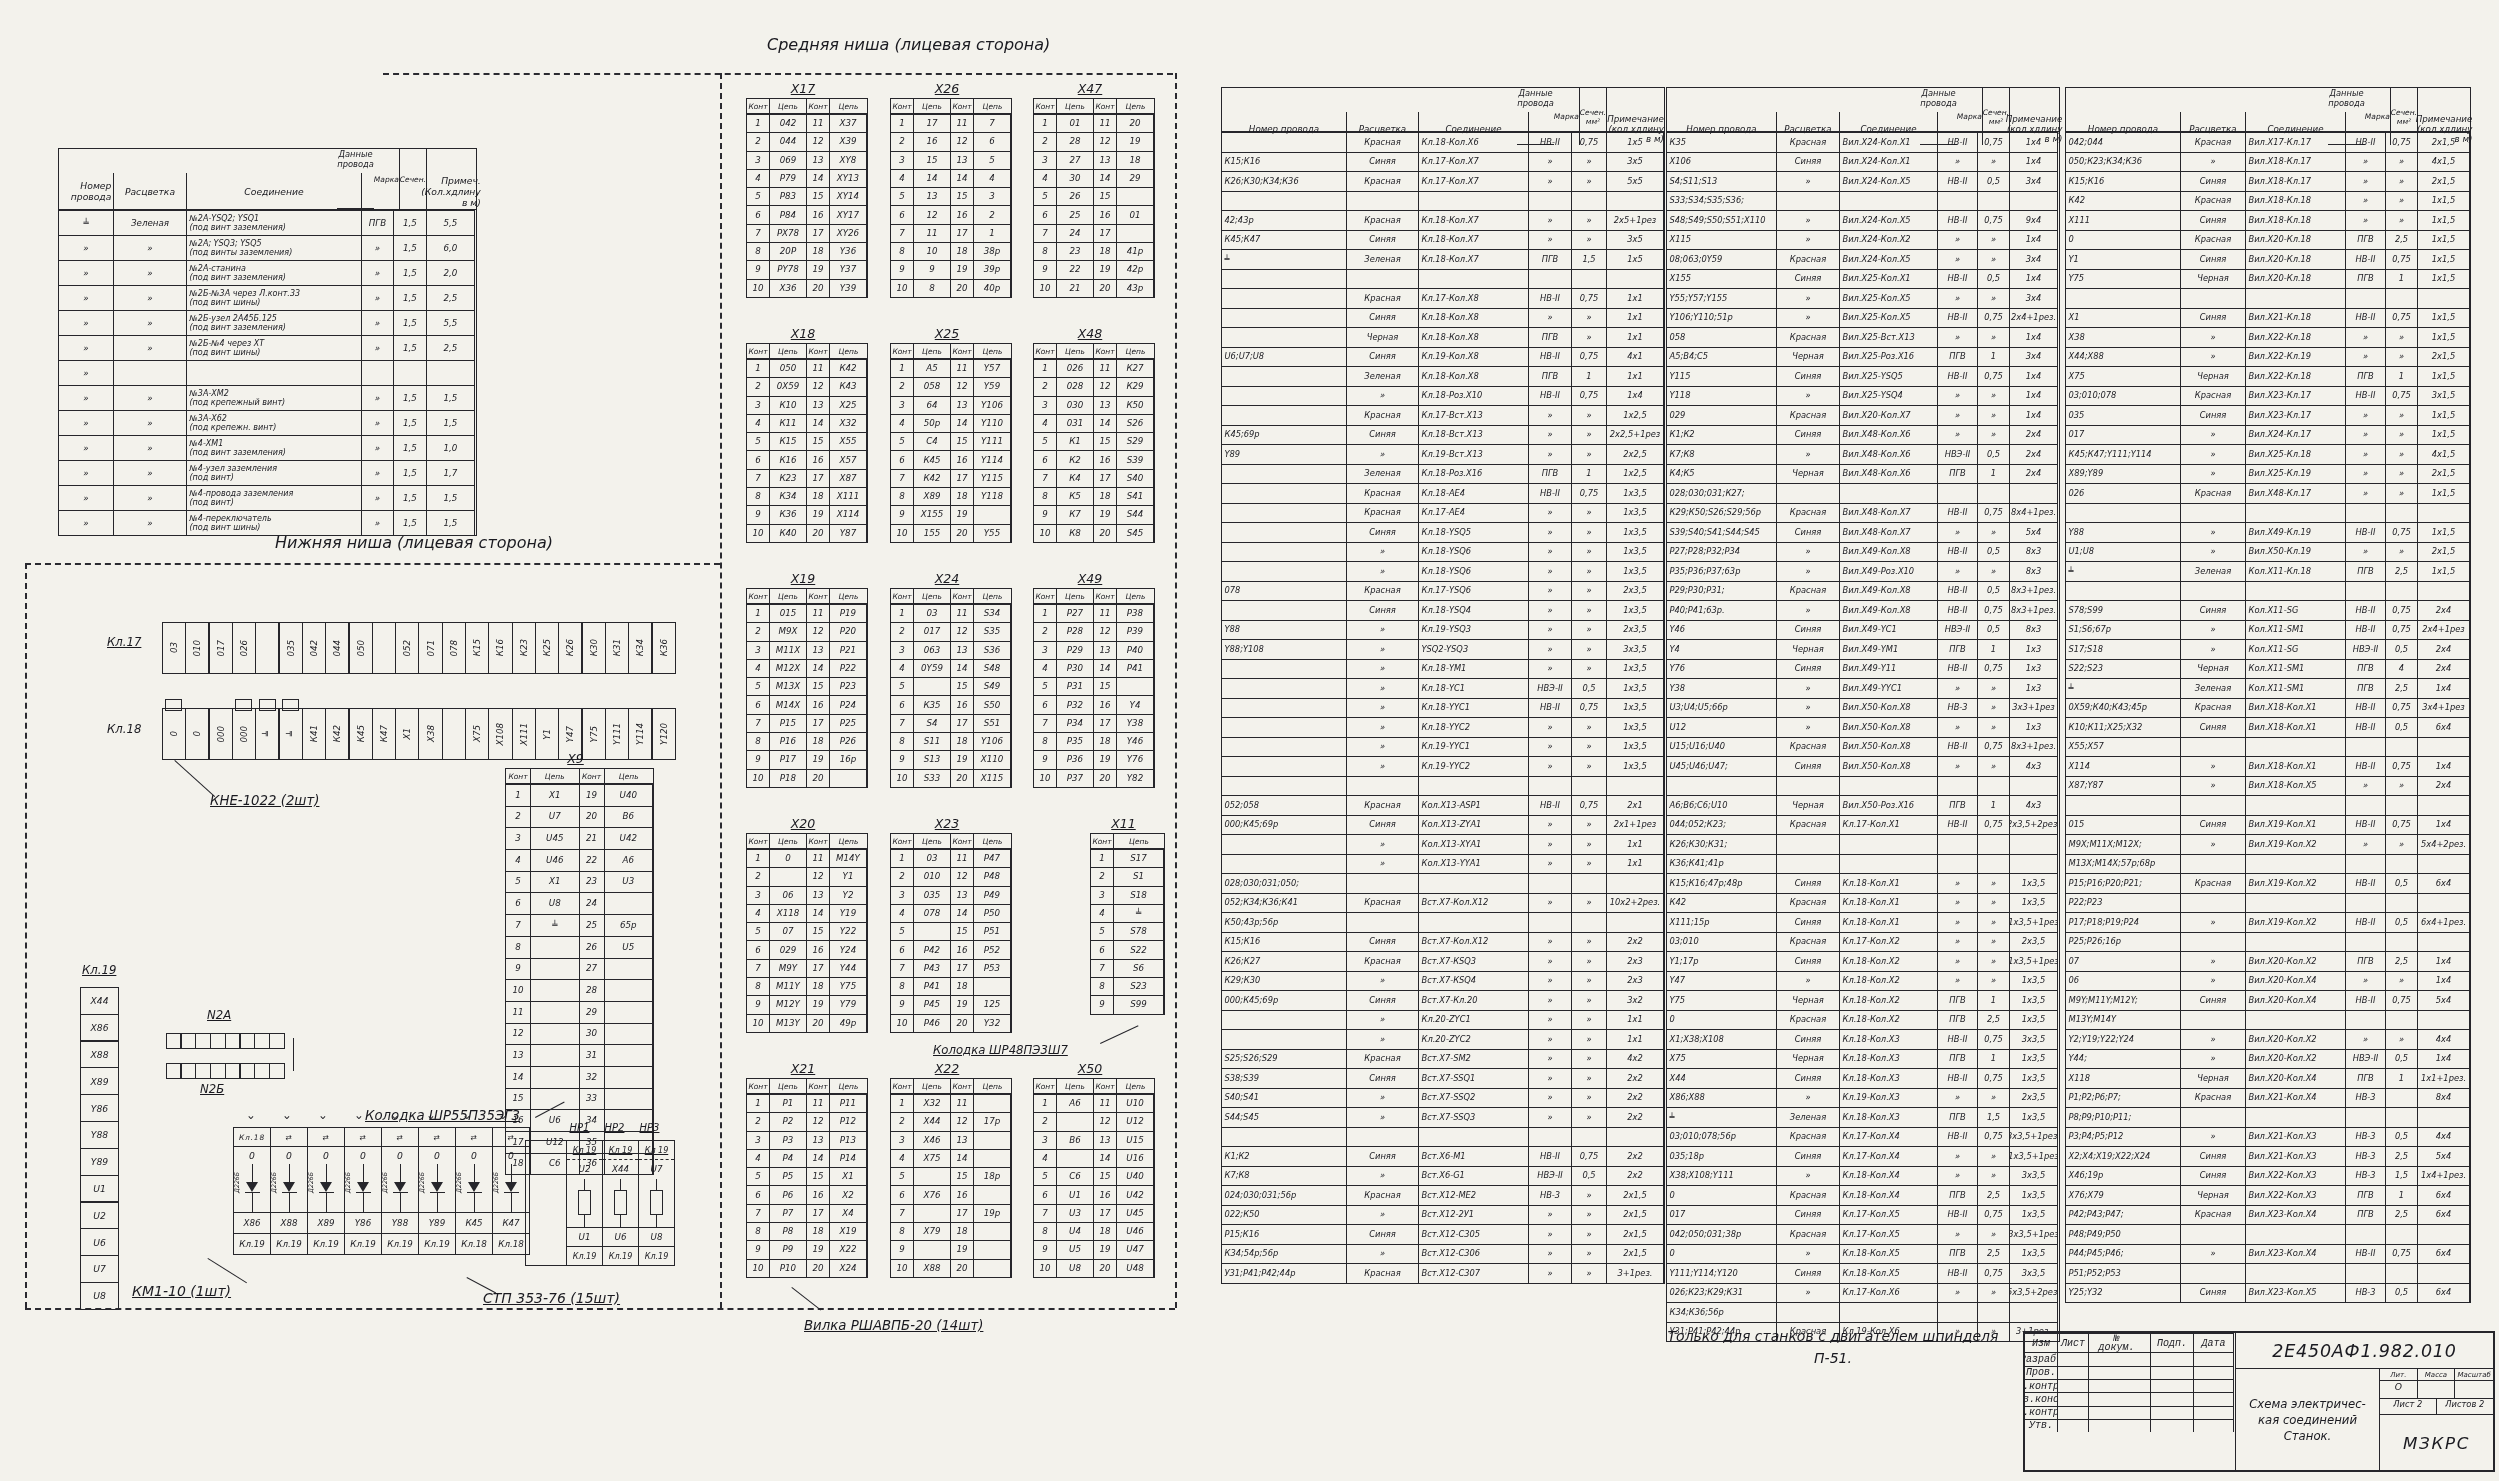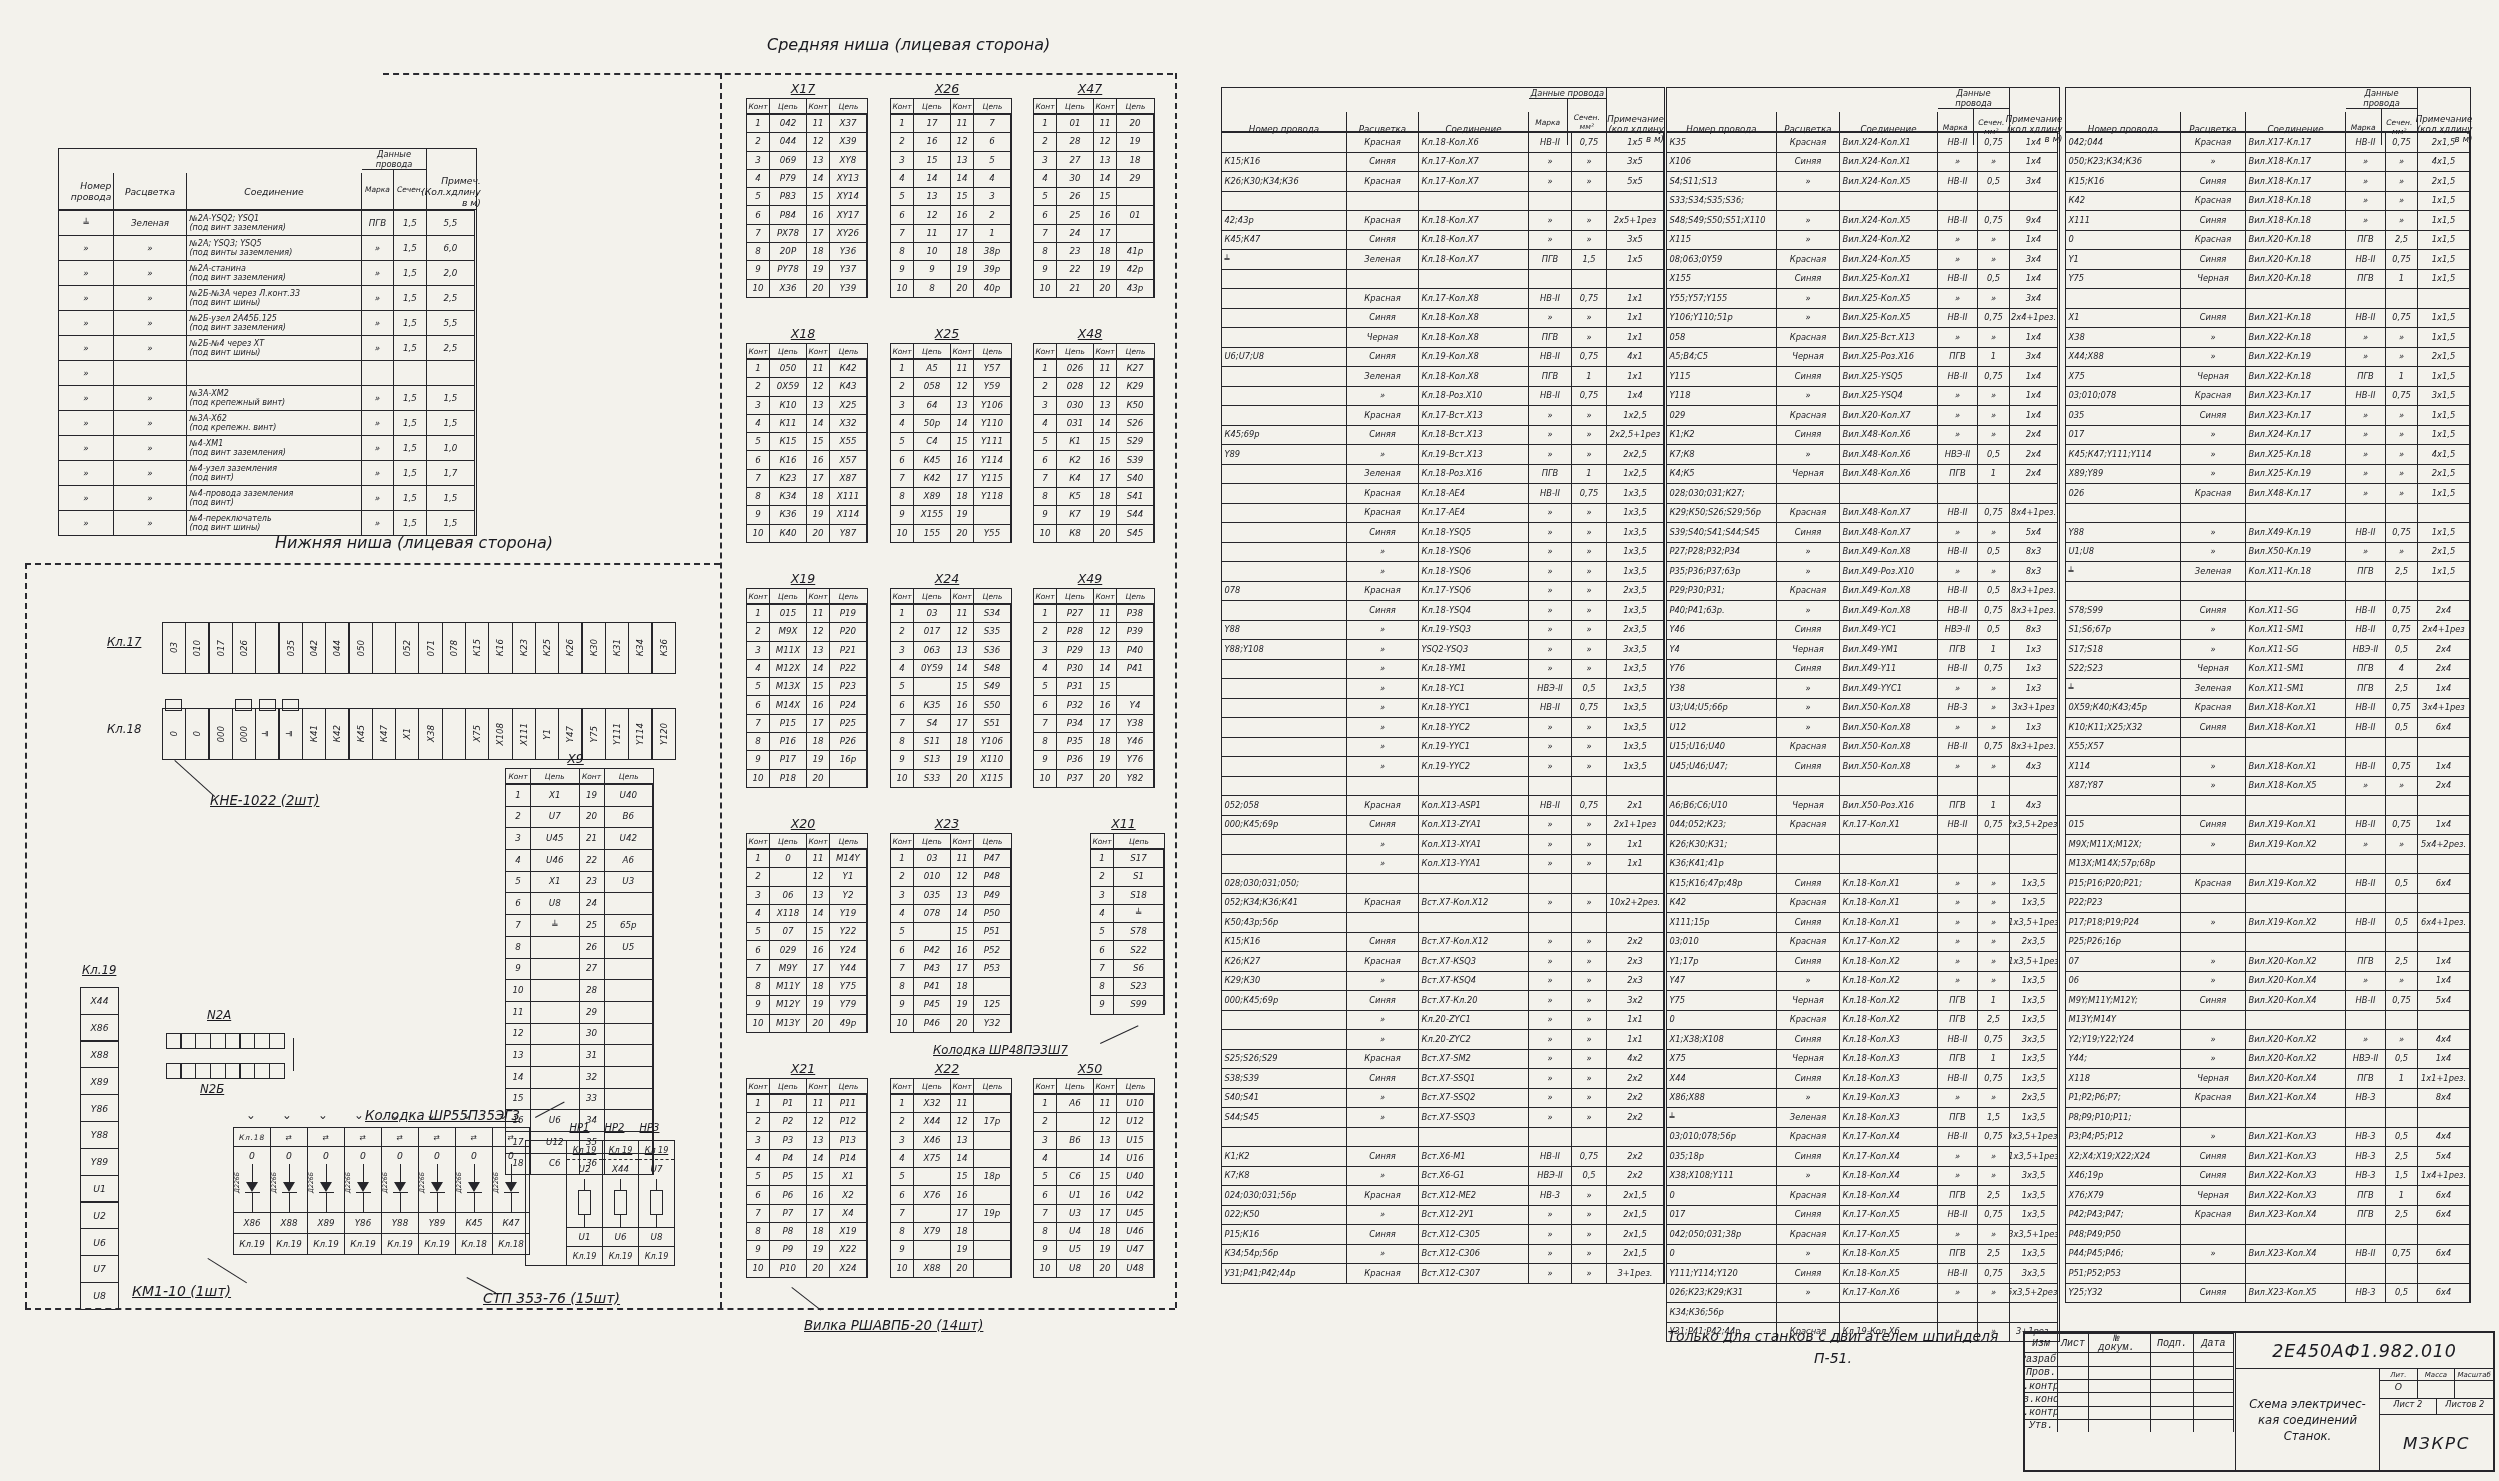--- a/index.html
+++ b/index.html
@@ -7,21 +7,21 @@
          font-family:"DejaVu Sans",sans-serif;color:#1a1a20;}
   
   .t-row{display:grid;grid-template-columns:inherit;}
   .t-cell{border-top:0.8px solid #26262b;border-right:0.8px solid #26262b;padding:0.8px 2.5px;
           font-size:8.7px;font-style:italic;line-height:9.2px;white-space:pre-line;
           overflow:hidden;display:flex;align-items:center;justify-content:center;text-align:center;}
   
   .ltab{position:absolute;left:58px;top:148px;width:417px;border:1.7px solid #26262b;background:transparent;}
   .ltab .whdr{display:grid;grid-template-columns:55px 73px 175px 65px 48px;border-bottom:0.8px solid #26262b;}
   .wh{border-right:0.8px solid #26262b;font-size:9.2px;font-style:italic;display:flex;align-items:center;justify-content:center;text-align:right;padding:1.7px;margin-top:24px;}
-  .data-wrap{border-right:0.8px solid #26262b;display:flex;flex-direction:column;justify-content:flex-end;}
+  .data-wrap{border-right:0.8px solid #26262b;display:flex;flex-direction:row;justify-content:flex-end;}
   .dp{border-bottom:0.8px solid #26262b;font-size:8.3px;font-style:italic;text-align:center;}
   .dp-sub{display:grid;grid-template-columns:1fr 1fr;flex:1;}
   .dp-sub span{border-right:0.8px solid #26262b;font-size:7.5px;font-style:italic;display:flex;align-items:center;justify-content:center;text-align:center;}
   .dp-sub span:last-child{border-right:none;}
   .ltab .t-body{display:block;grid-template-columns:55px 73px 175px 32px 33px 48px;}
   .ltab .t-row{grid-template-columns:55px 73px 175px 32px 33px 48px;min-height:25px;}
   .ltab .t-cell:nth-child(3){justify-content:flex-start;text-align:left;font-size:8px;}
   
   .conn{position:absolute;width:122px;padding-left:8px;}
   .conn-title{position:absolute;top:-16.7px;left:0;right:0;text-align:center;font-size:12.5px;font-style:italic;text-decoration:underline;}

